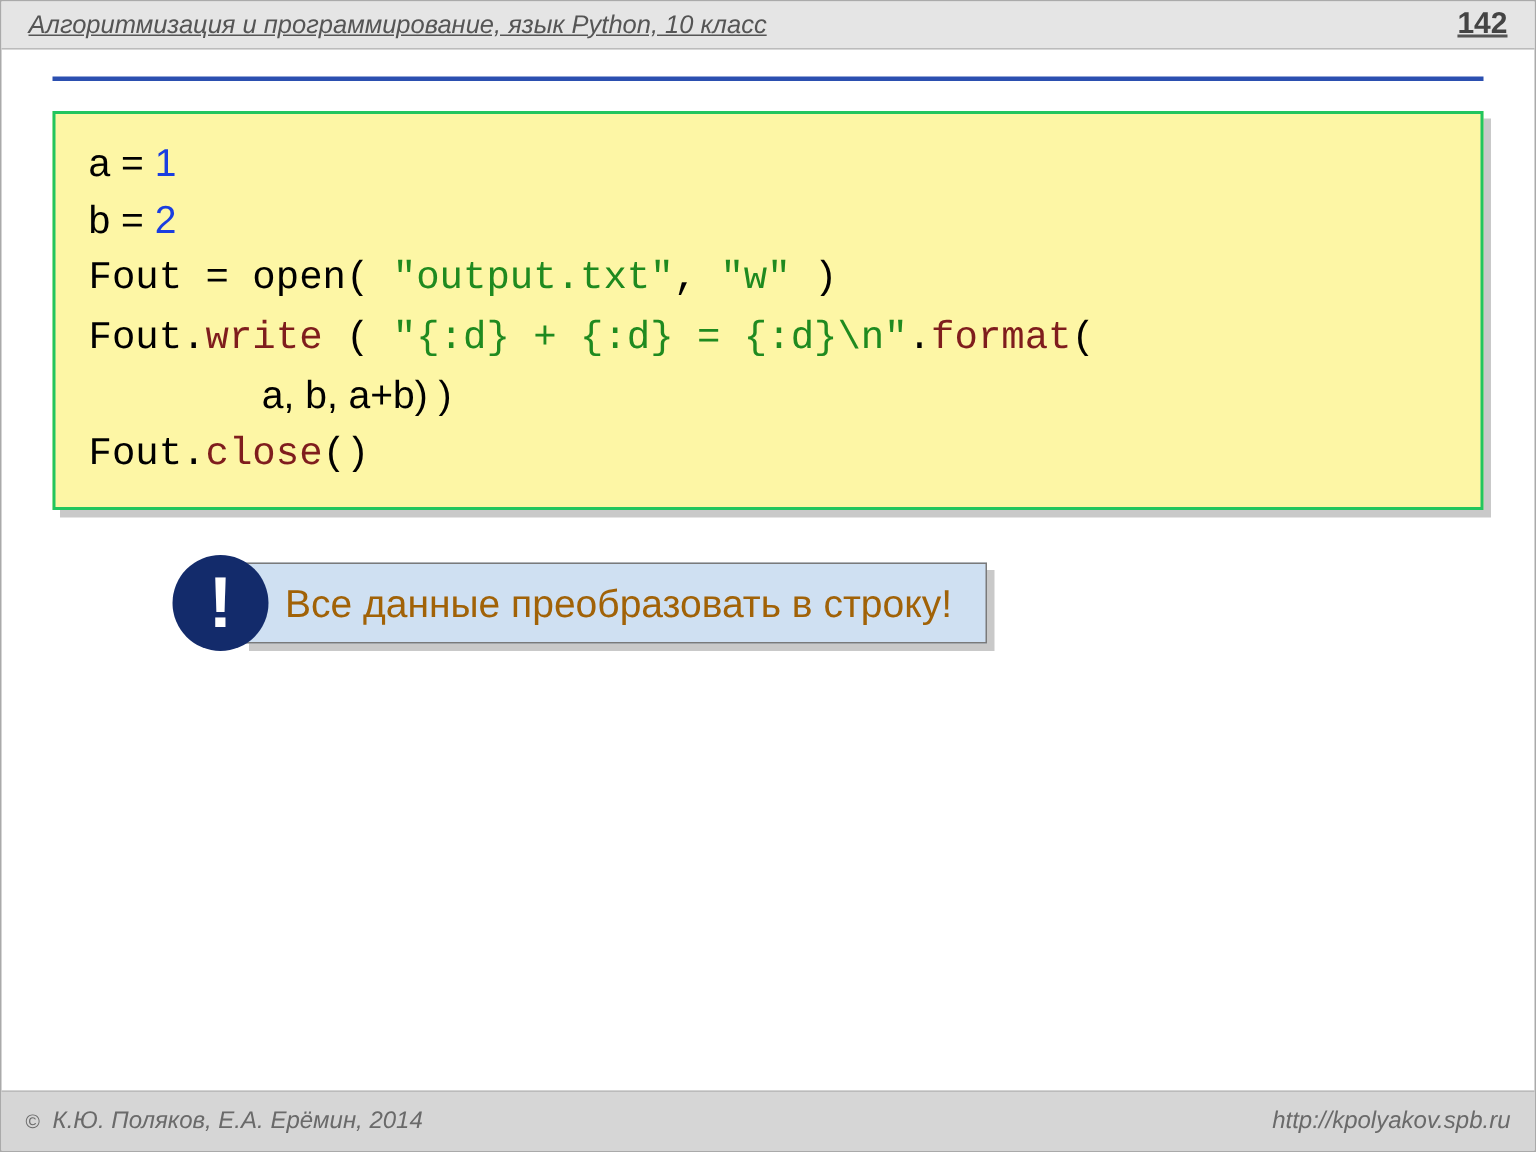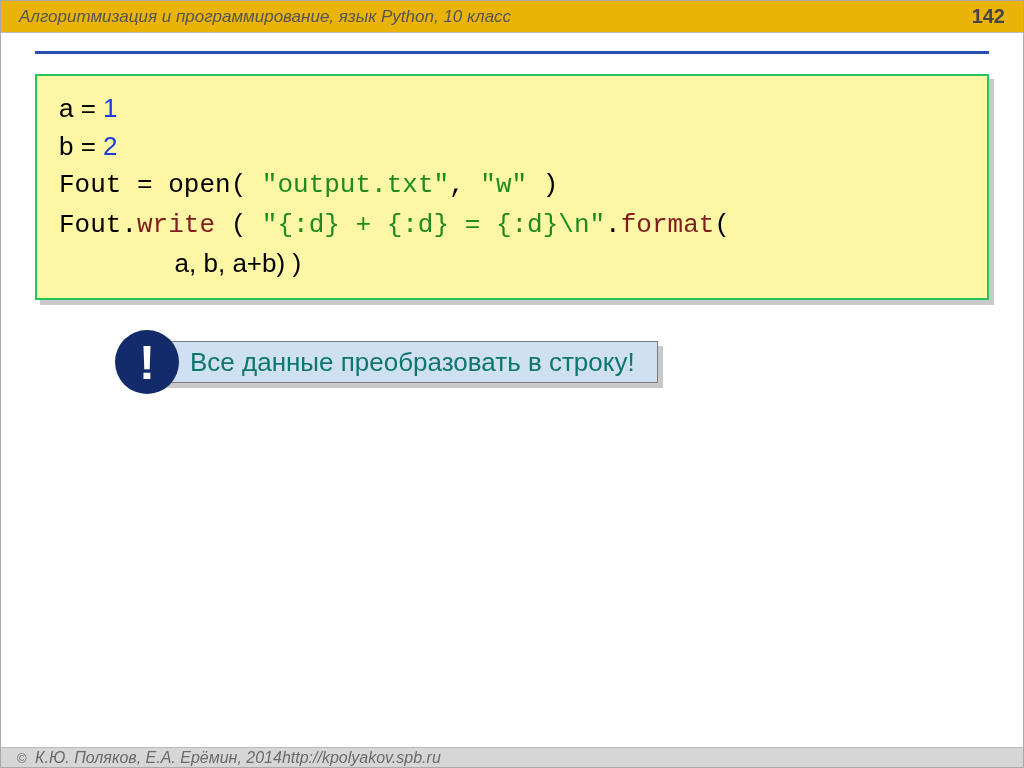--- a/index.html
+++ b/index.html
@@ -5,28 +5,29 @@
   * { margin: 0; padding: 0; box-sizing: border-box; }
   html, body { width: 1024px; height: 768px; font-family: Arial, Helvetica, sans-serif; background: #fff; }
   .slide {
     width: 1024px; height: 768px;
     border: 1px solid #aaa;
     position: relative;
     background: #fff;
   }
   .header {
     height: 32px;
-    background: #eab308;
+    background: #e5e5e5;
     display: flex; align-items: center;
     padding: 0 18px;
     border-bottom: 1px solid #bbb;
     color: #555;
     font-style: italic;
     font-size: 17px;
     justify-content: space-between;
+    text-decoration: underline;
   }
   .header .page-num {
     font-style: normal;
     font-weight: bold;
     font-size: 20px;
     color: #444;
   }
   .title-wrap {
     padding: 14px 34px 6px 34px;
   }
@@ -71,35 +72,35 @@
     color: #fff;
     font-size: 48px;
     font-weight: bold;
     display: flex; align-items: center; justify-content: center;
     z-index: 2;
     flex-shrink: 0;
   }
   .callout-box {
     background: #cfe0f2;
     border: 1px solid #7a7a7a;
-    height: 42px;
+    height: 54px;
     display: flex; align-items: center;
     padding: 0 22px 0 28px;
     margin-left: -18px;
     font-size: 26px;
-    color: #0f766e;
+    color: #a16207;
     box-shadow: 5px 5px 0 #c9c9c9;
   }
   .footer {
     position: absolute;
     left: 0; right: 0; bottom: 0;
-    height: 20px;
+    height: 40px;
     background: #d6d6d6;
     border-top: 1px solid #bbb;
-    display: flex; justify-content: flex-start; align-items: center;
+    display: flex; justify-content: space-between; align-items: center;
     padding: 0 16px;
     color: #6a6a6a;
     font-style: italic;
     font-size: 16px;
   }
   .footer .copyright-sym { font-style: normal; font-size: 13px; margin-right: 4px; }
 </style>
 </head>
 <body>
 
@@ -115,20 +116,21 @@
   </div>
 
   <div class="content">
     <div class="code-box-shadow">
       <div class="code-box">
         <div><span>a = </span><span class="kw-blue">1</span></div>
         <div><span>b = </span><span class="kw-blue">2</span></div>
         <div><span class="mono">Fout = open</span><span class="mono">( </span><span class="mono str-green">"output.txt"</span><span class="mono">, </span><span class="mono str-green">"w"</span><span class="mono"> )</span></div>
         <div><span class="mono">Fout.</span><span class="mono kw-teal">write</span><span class="mono"> ( </span><span class="mono str-green">"{:d} + {:d} = {:d}\n"</span><span class="mono">.</span><span class="mono kw-teal">format</span><span class="mono">(</span></div>
         <div class="mono">                a, b, a+b) )</div>
+        <div><span class="mono">Fout.</span><span class="mono kw-teal">close</span><span class="mono">()</span></div>
       </div>
     </div>
 
     <div class="callout-row">
       <div class="callout-badge">!</div>
       <div class="callout-box">Все данные преобразовать в строку!</div>
     </div>
   </div>
 
   <div class="footer">

